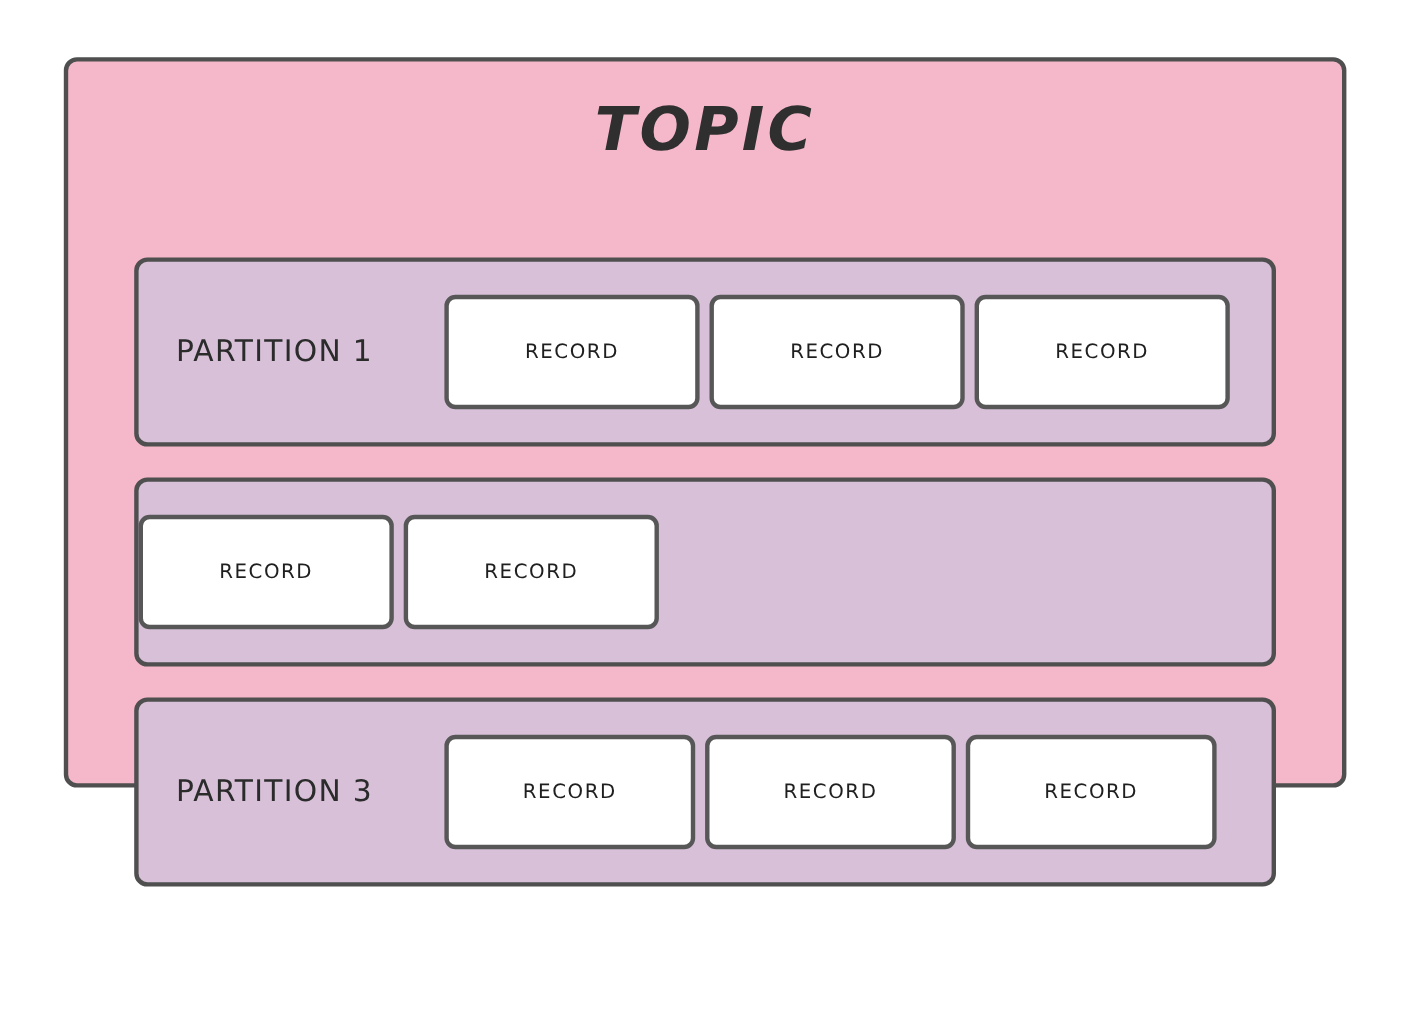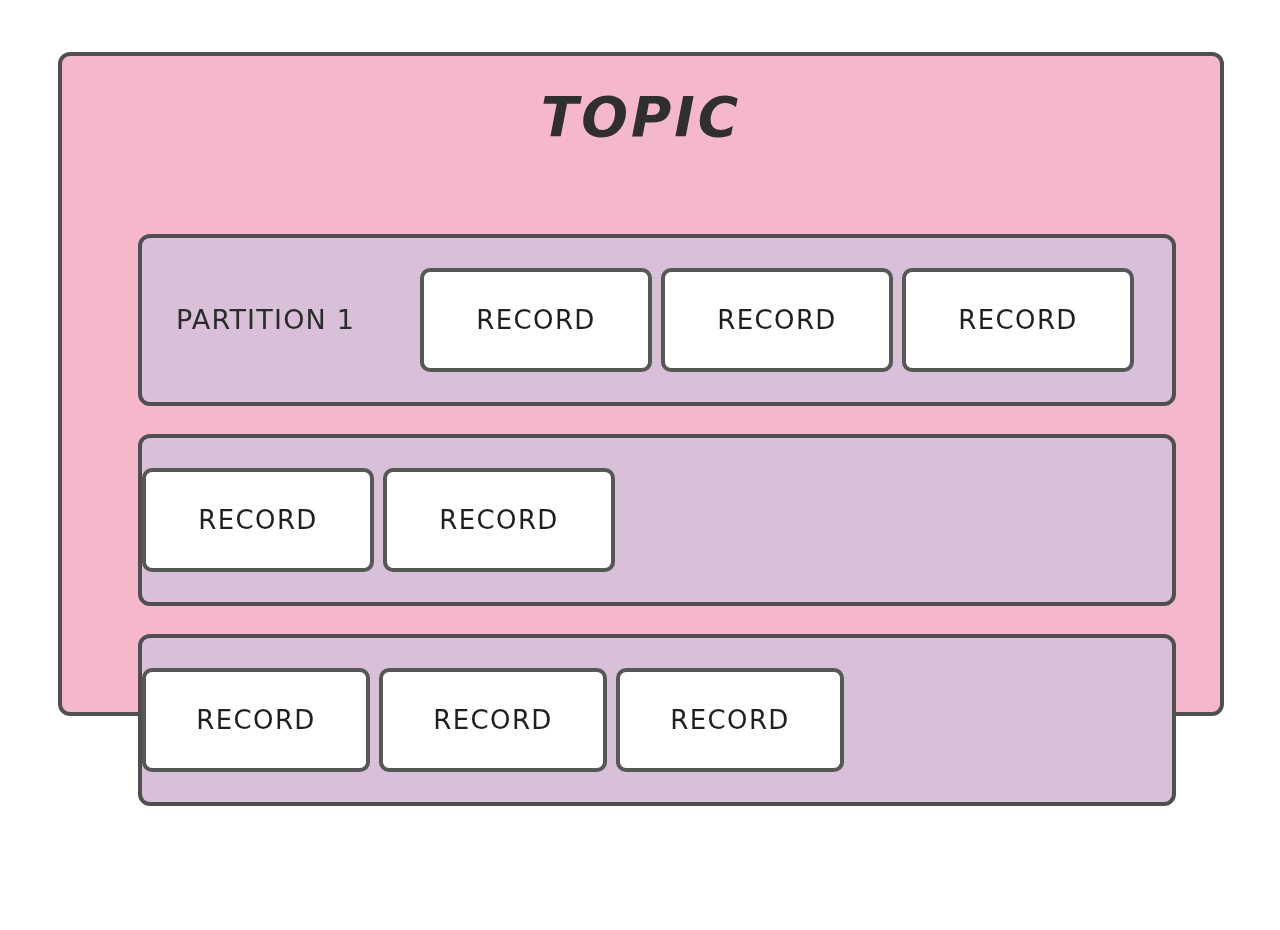--- a/index.html
+++ b/index.html
@@ -45,21 +45,21 @@
     font-weight: 700;
     font-style: italic;
     letter-spacing: 3px;
     color: #2f2f2f;
     white-space: nowrap;
   }
 
   
   .partitions {
     position: absolute;
-    left: 76px;
+    left: 60px;
     top: 178px;
     width: 1038px;
   }
 
   .partition-row {
     position: relative;
     box-sizing: border-box;
     width: 1038px;
     height: 172px;
     margin-bottom: 28px;
@@ -101,21 +101,21 @@
     box-sizing: border-box;
     width: 232px;
     height: 104px;
     background: #ffffff;
     border: 4px solid #575757;
     border-radius: 10px;
     display: flex;
     align-items: center;
     justify-content: center;
     font-family: "DejaVu Sans", sans-serif;
-    font-size: 26px;
+    font-size: 18px;
     line-height: 30px;
     font-weight: 400;
     letter-spacing: 1.4px;
     color: #1f1f1f;
     white-space: nowrap;
   }
 
   
   .partition-row.compact .record-box {
     width: 228px;
@@ -142,20 +142,21 @@
       </div>
 
       <div class="partition-row">
         <div class="records">
           <div class="record-box">RECORD</div>
           <div class="record-box">RECORD</div>
         </div>
       </div>
 
       <div class="partition-row compact">
+        <div class="partition-label">PARTITION 3</div>
         <div class="records">
           <div class="record-box">RECORD</div>
           <div class="record-box">RECORD</div>
           <div class="record-box">RECORD</div>
         </div>
       </div>
 
     </div>
   </div>
 </div>

